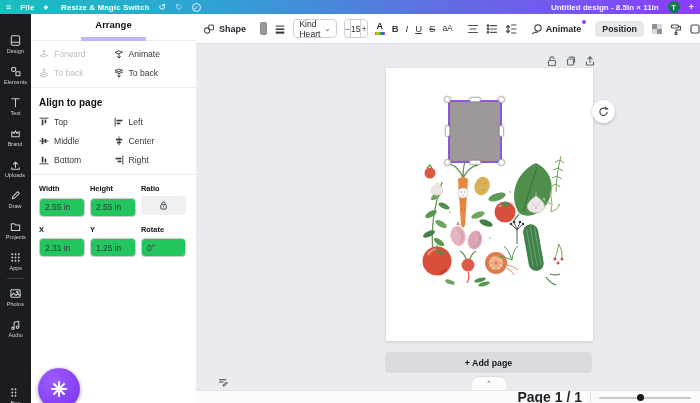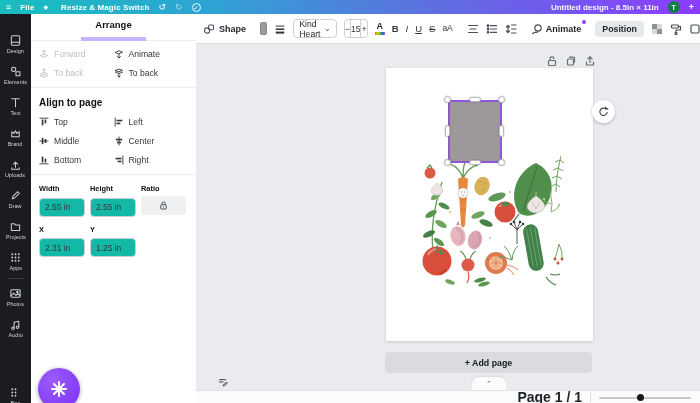--- a/index.html
+++ b/index.html
@@ -50,21 +50,21 @@
   .pbtn { display:flex; align-items:center; gap:5px; font-size:8.6px; color:#33383d; cursor:pointer; }
   .pbtn svg { width:10px; height:10px; stroke:currentColor; fill:none; stroke-width:1;
     stroke-linecap:round; stroke-linejoin:round; flex:0 0 auto; }
   .pbtn .bar { fill:currentColor; stroke:none; }
   .pbtn.disabled { color:#bcc0c4; cursor:default; }
   .pdiv { height:1px; background:#ececee; margin:9px -8px; }
   .ptitle { font-size:10px; font-weight:bold; color:#0d1216; margin:1px 0 9px; }
   .fgrid { display:grid; grid-template-columns:46px 46px 45px; column-gap:5px; }
   .flabel { font-size:7.4px; font-weight:bold; color:#0d1216; margin-bottom:3px; }
   .finput { width:100%; height:19px; border:1px solid #ccd0d4; border-radius:4px;
-    font-size:8.4px; color:#33383d; padding:0 5px; font-family:"Liberation Sans",sans-serif; background:#14b8a6; }
+    font-size:8.4px; color:#33383d; padding:0 5px; font-family:"Liberation Sans",sans-serif; background:#22c55e; }
   .ratio-btn { width:100%; height:19px; background:#eef0f1; border:none; border-radius:4px;
     display:flex; align-items:center; justify-content:center; cursor:pointer; }
   .ratio-btn svg { width:11px; height:11px; stroke:#33383d; fill:none; stroke-width:1.1; }
   .frow2 { margin-top:8px; }
 
   
   .toolbar { position:absolute; left:196px; top:14px; width:504px; height:30px; background:#fff;
     border-bottom:1px solid #dcdde1; display:flex; align-items:center; padding:0 7px; z-index:20; }
   .toolbar .sp { flex:0 0 7px; }
   .t-ico { display:flex; align-items:center; justify-content:center; cursor:pointer; color:#33383d; }
@@ -362,20 +362,24 @@
         </div>
       </div>
       <div class="fgrid frow2">
         <div>
           <div class="flabel">X</div>
           <input class="finput" value="2.31 in" style="">
         </div>
         <div>
           <div class="flabel">Y</div>
           <input class="finput" value="1.25 in" style="">
+        </div>
+        <div>
+          <div class="flabel">Rotate</div>
+          <input class="finput" value="0°" style="">
         </div>
       </div>
     </div>
   </aside>
 
   <div class="toolbar">
     <span class="t-ico">
       <svg viewBox="0 0 14 14">
           <circle cx="4.8" cy="8.8" r="3.1"></circle>
           <rect x="6.6" y="2.4" width="5.6" height="5.6" rx="1"></rect>

